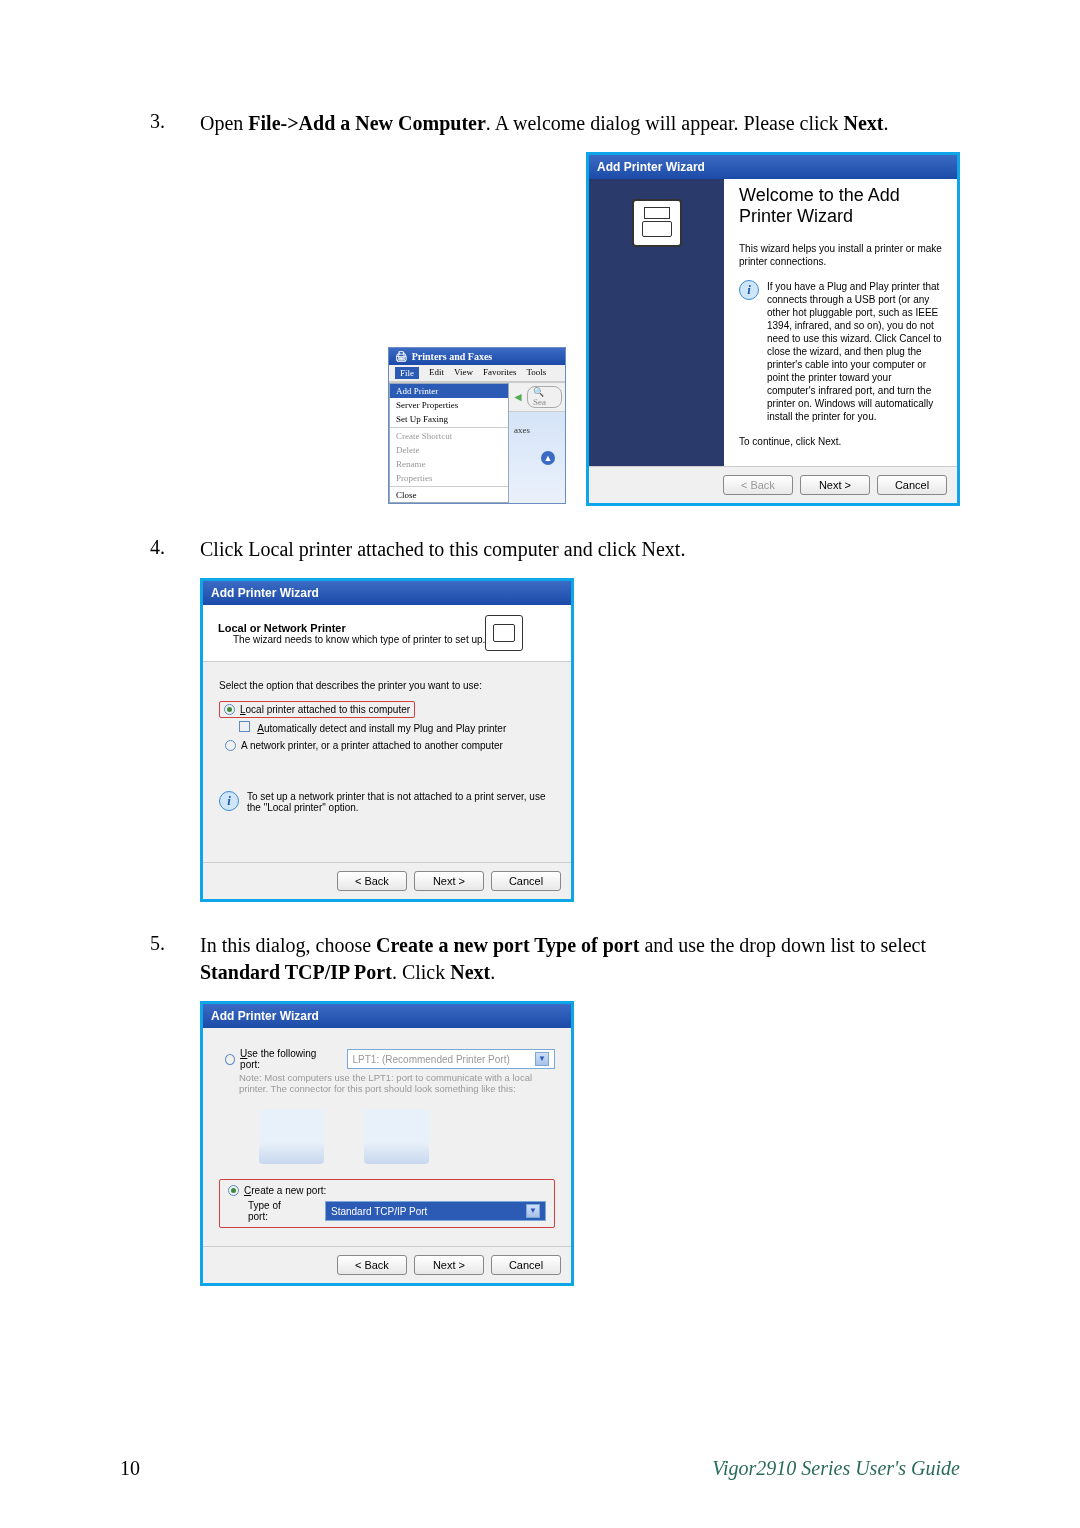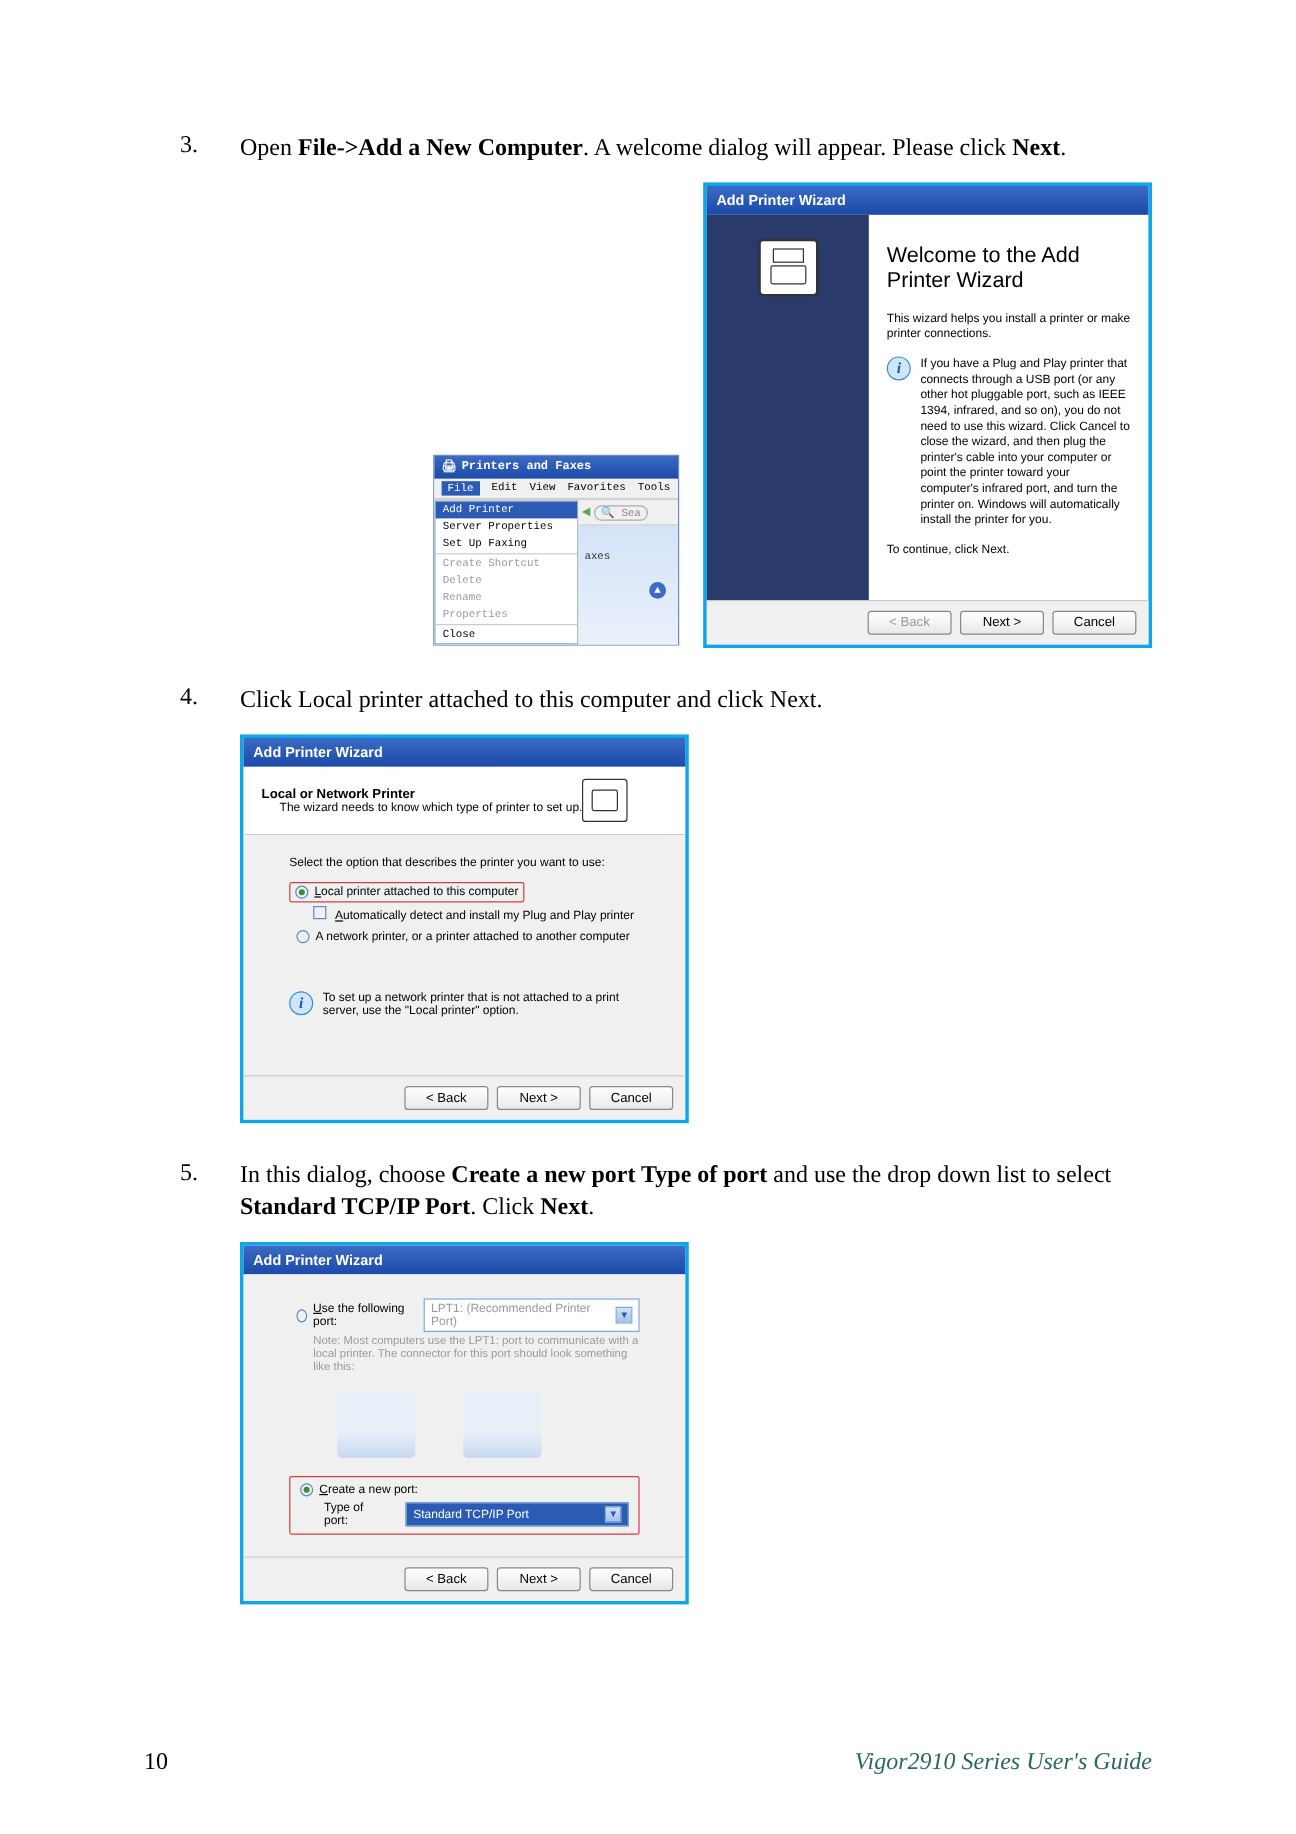--- a/index.html
+++ b/index.html
@@ -33,23 +33,23 @@
     justify-content: flex-end;
     gap: 20px;
     margin: 15px 0 30px 0;
   }
   .images-block {
     margin-left: 80px;
     margin-bottom: 30px;
   }
   
   .pf-window {
-    width: 205px;
+    width: 178px;
     border: 1px solid #6a8cbf;
-    font-family: Liberation Mono, monospace;
+    font-family: Liberation Serif, serif;
     font-size: 10px;
     align-self: flex-end;
     margin-bottom: 2px;
   }
   .pf-title {
     background: linear-gradient(to bottom, #3b6bc4, #1b4aa8);
     color: #fff;
     padding: 3px 6px;
     font-weight: bold;
     display: flex;
@@ -183,21 +183,21 @@
     position: absolute;
     bottom: 8px;
     left: 8px;
     width: 28px;
     height: 14px;
     border: 1px solid #333;
     border-radius: 2px;
   }
   .wizard-welcome-content {
     flex: 1;
-    padding: 23px 15px;
+    padding: 6px 15px;
   }
   .wizard-welcome-content h2 {
     font-family: Tahoma, sans-serif;
     font-weight: normal;
     font-size: 18px;
     margin-bottom: 15px;
   }
   .wizard-welcome-content p {
     font-size: 10px;
     margin-bottom: 12px;
@@ -265,21 +265,21 @@
     position: absolute;
     top: 8px;
     left: 7px;
     width: 20px;
     height: 16px;
     border: 1px solid #333;
     border-radius: 2px;
   }
   .wizard-body {
     background: #f0f0f0;
-    padding: 18px 38px;
+    padding: 18px 16px;
     min-height: 200px;
     font-size: 10px;
   }
   .wizard-body p { margin-bottom: 10px; }
   .radio-row {
     display: flex;
     align-items: center;
     gap: 5px;
     margin: 2px 0 2px 6px;
   }

